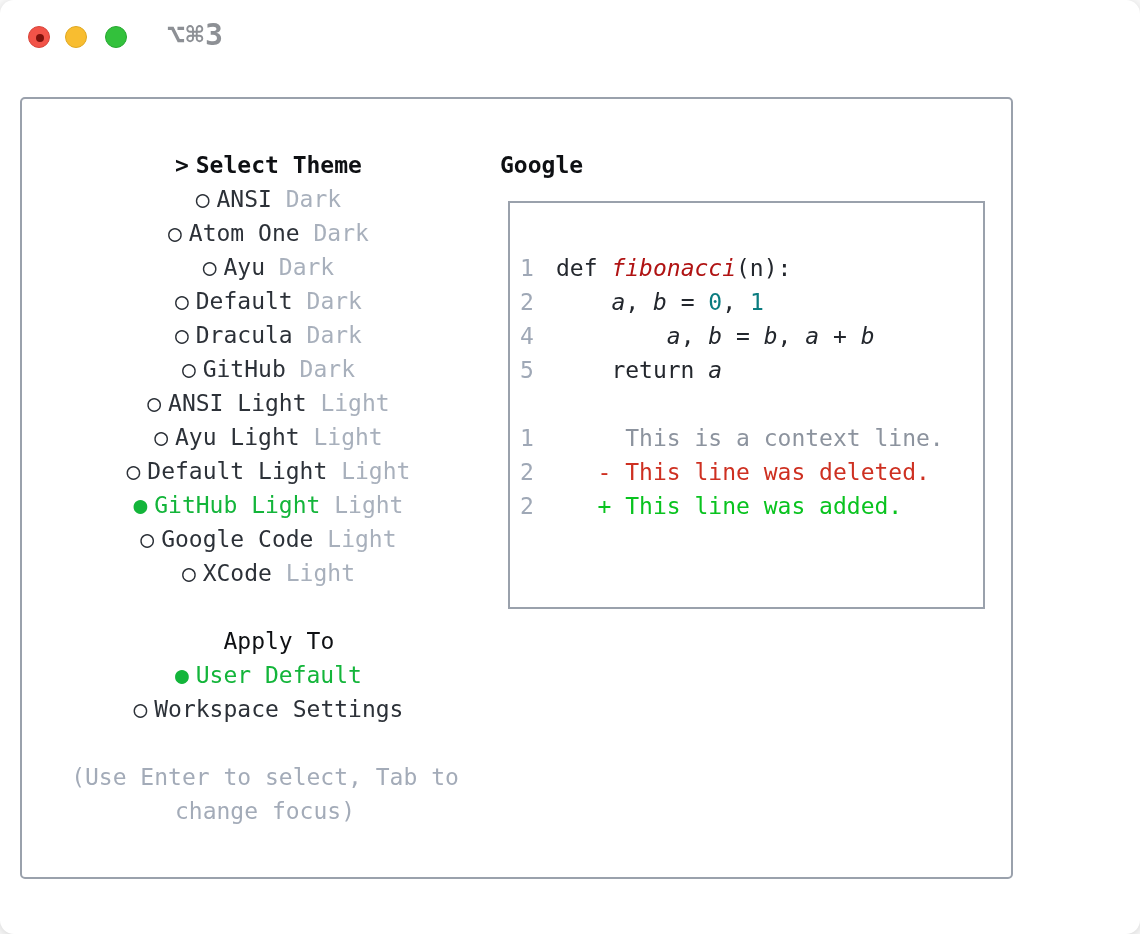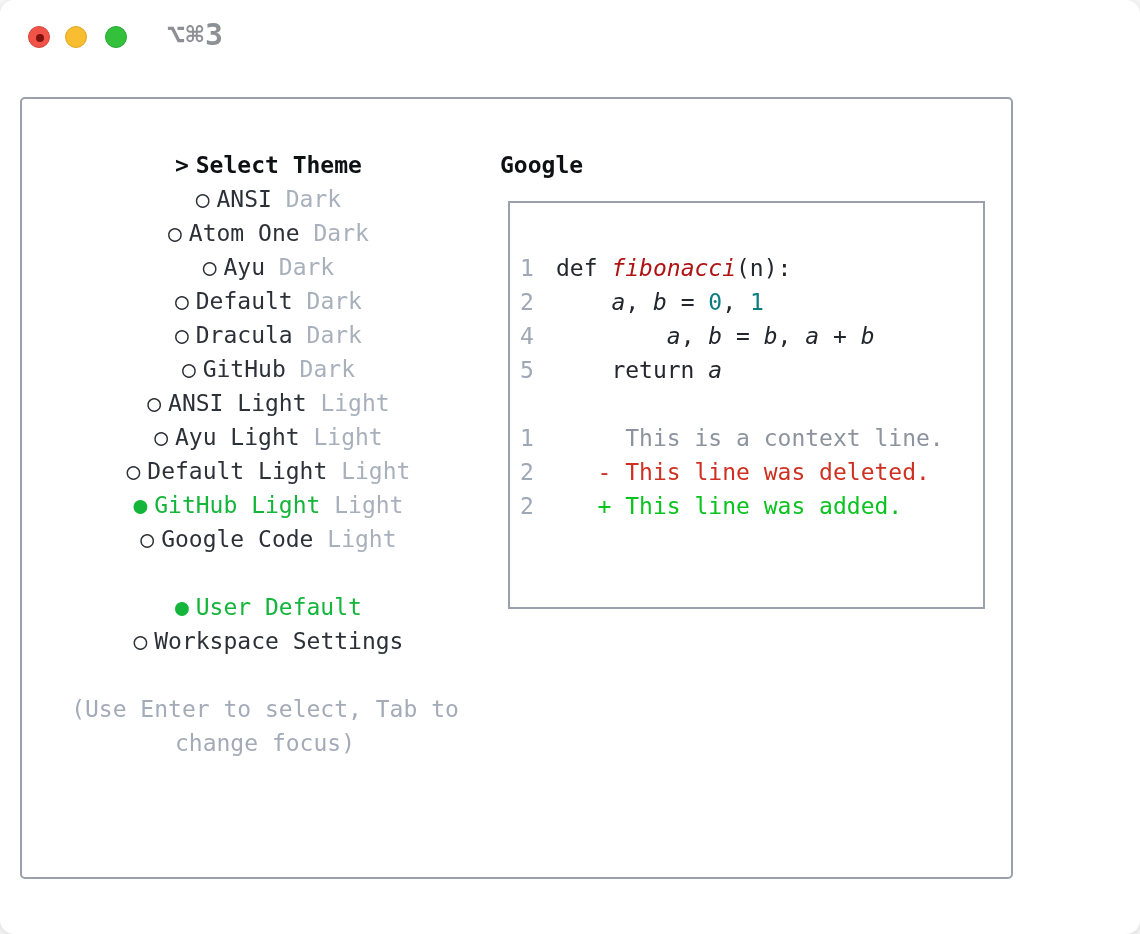--- a/index.html
+++ b/index.html
@@ -64,22 +64,24 @@
           <div class="row item"><span class="marker">○</span><span class="name">Atom One</span><span class="variant"> Dark</span></div>
           <div class="row item"><span class="marker">○</span><span class="name">Ayu</span><span class="variant"> Dark</span></div>
           <div class="row item"><span class="marker">○</span><span class="name">Default</span><span class="variant"> Dark</span></div>
           <div class="row item"><span class="marker">○</span><span class="name">Dracula</span><span class="variant"> Dark</span></div>
           <div class="row item"><span class="marker">○</span><span class="name">GitHub</span><span class="variant"> Dark</span></div>
           <div class="row item"><span class="marker">○</span><span class="name">ANSI Light</span><span class="variant"> Light</span></div>
           <div class="row item"><span class="marker">○</span><span class="name">Ayu Light</span><span class="variant"> Light</span></div>
           <div class="row item"><span class="marker">○</span><span class="name">Default Light</span><span class="variant"> Light</span></div>
           <div class="row item sel"><span class="marker">●</span><span class="name">GitHub Light</span><span class="variant"> Light</span></div>
           <div class="row item"><span class="marker">○</span><span class="name">Google Code</span><span class="variant"> Light</span></div>
+          <div class="row item"><span class="marker">○</span><span class="name">XCode</span><span class="variant"> Light</span></div>
         </div>
       <div class="spacer"></div>
+      <div class="row apply-header">Apply To</div>
       <div id="apply-items">
           <div class="row item sel"><span class="marker">●</span><span class="name">User Default</span><span class="variant"></span></div>
           <div class="row item"><span class="marker">○</span><span class="name">Workspace Settings</span><span class="variant"></span></div>
         </div>
       <div class="spacer"></div>
       <div class="help">
           <div id="help-lines">
             <div class="row">(Use Enter to select, Tab to</div>
             <div class="row">change focus)</div>
           </div>

